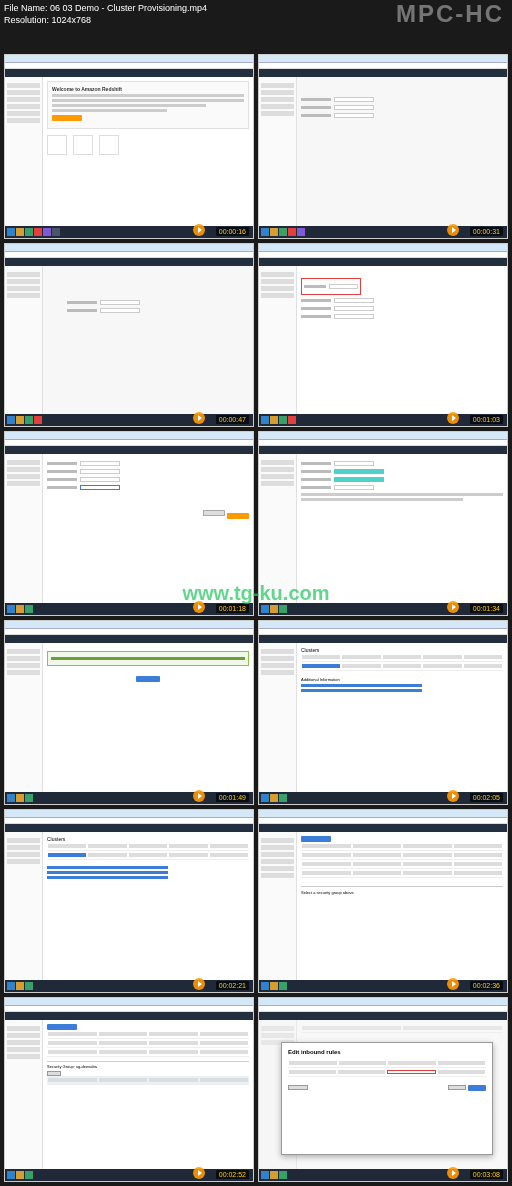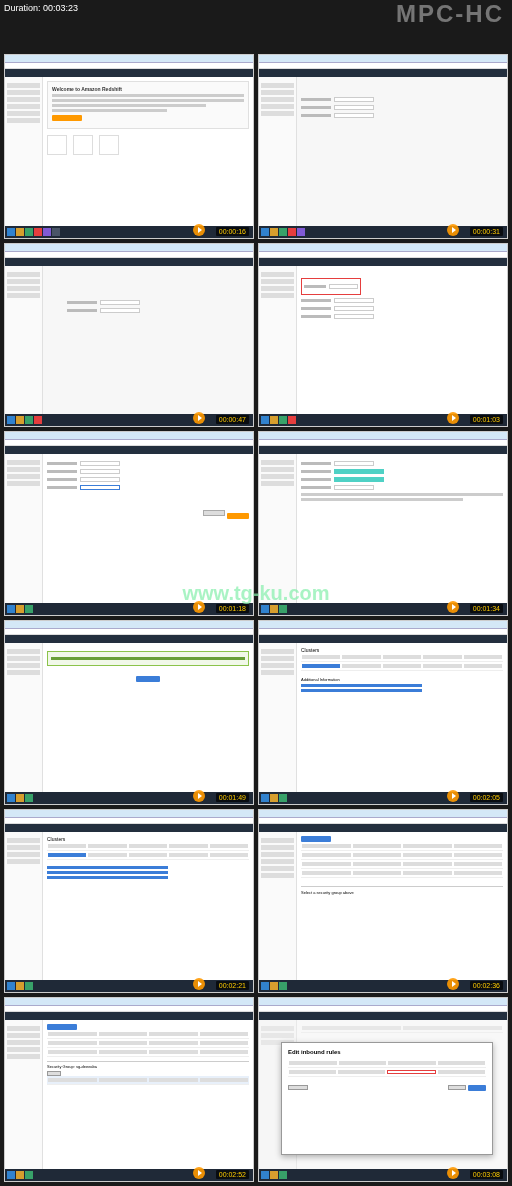--- a/index.html
+++ b/index.html
@@ -169,21 +169,21 @@
 .task-icon.c1 { background: #3182ce; }
 .task-icon.c2 { background: #d69e2e; }
 .task-icon.c3 { background: #38a169; }
 .task-icon.c4 { background: #e53e3e; }
 .task-icon.c5 { background: #805ad5; }
 .watermark {
   position: absolute;
   top: 50%;
   left: 50%;
   transform: translate(-50%, -50%);
-  color: #86efac;
+  color: #22c55e;
   font-size: 20px;
   font-weight: bold;
   opacity: 0.7;
   z-index: 15;
   pointer-events: none;
 }
 .form-field {
   display: flex;
   align-items: center;
   margin: 3px 0;
@@ -230,21 +230,22 @@
   flex: 1;
   height: 4px;
   background: #ddd;
   margin: 0 1px;
 }
 </style>
 </head>
 <body>
 
 <div class="header-info">
-  <div><span>Duration:</span> <span>00:03:23</span></div>
+  <div><span>File Name:</span> <span>06 03 Demo - Cluster Provisioning.mp4</span></div>
+  <div><span>Resolution:</span> <span>1024x768</span></div>
 </div>
 
 <div class="app-title">MPC-HC</div>
 
 <div class="watermark">www.tg-ku.com</div>
 
 <div class="thumbs-grid">
 
   <div class="thumb">
     <div class="thumb-browser-top"></div>

